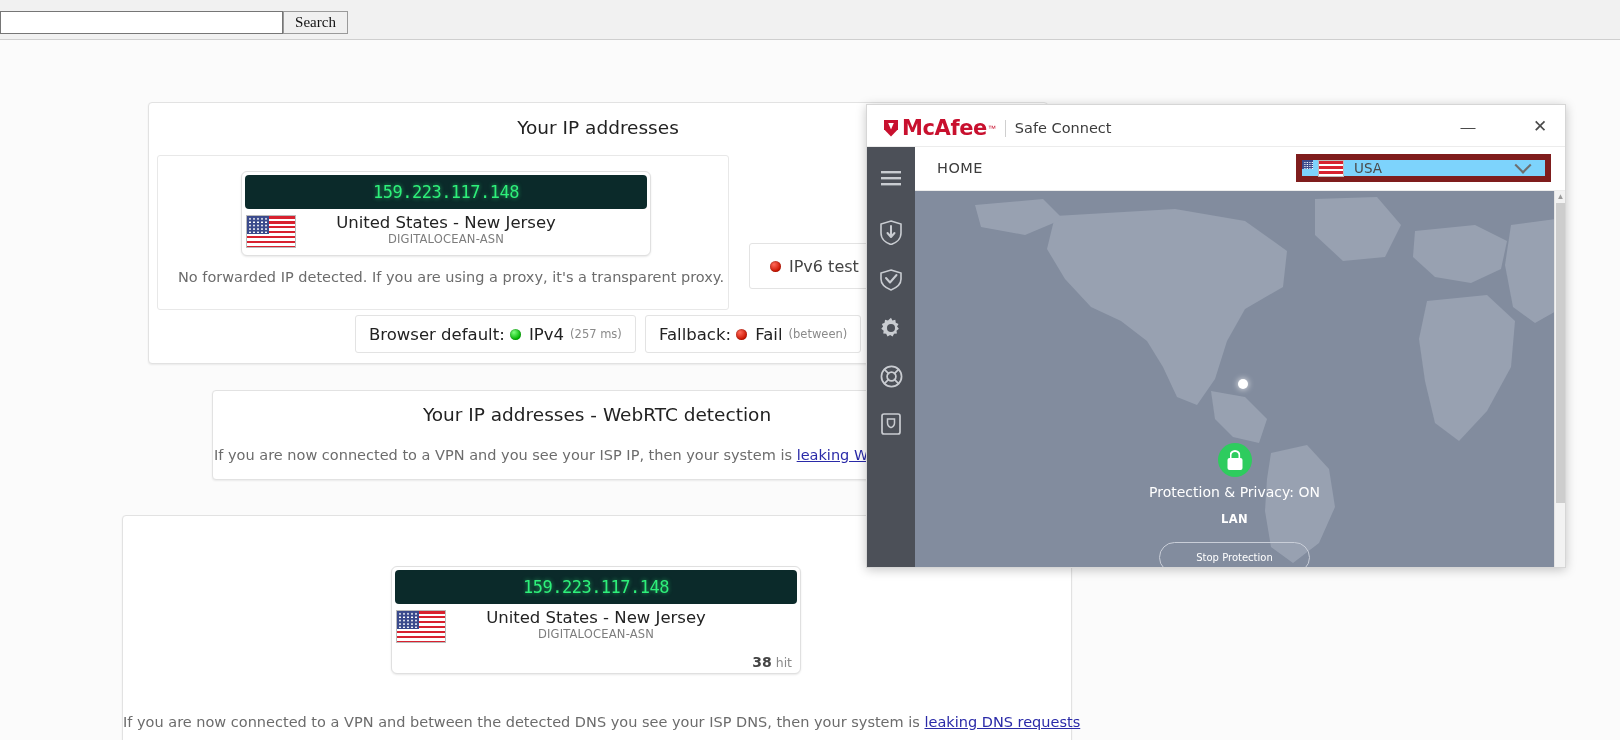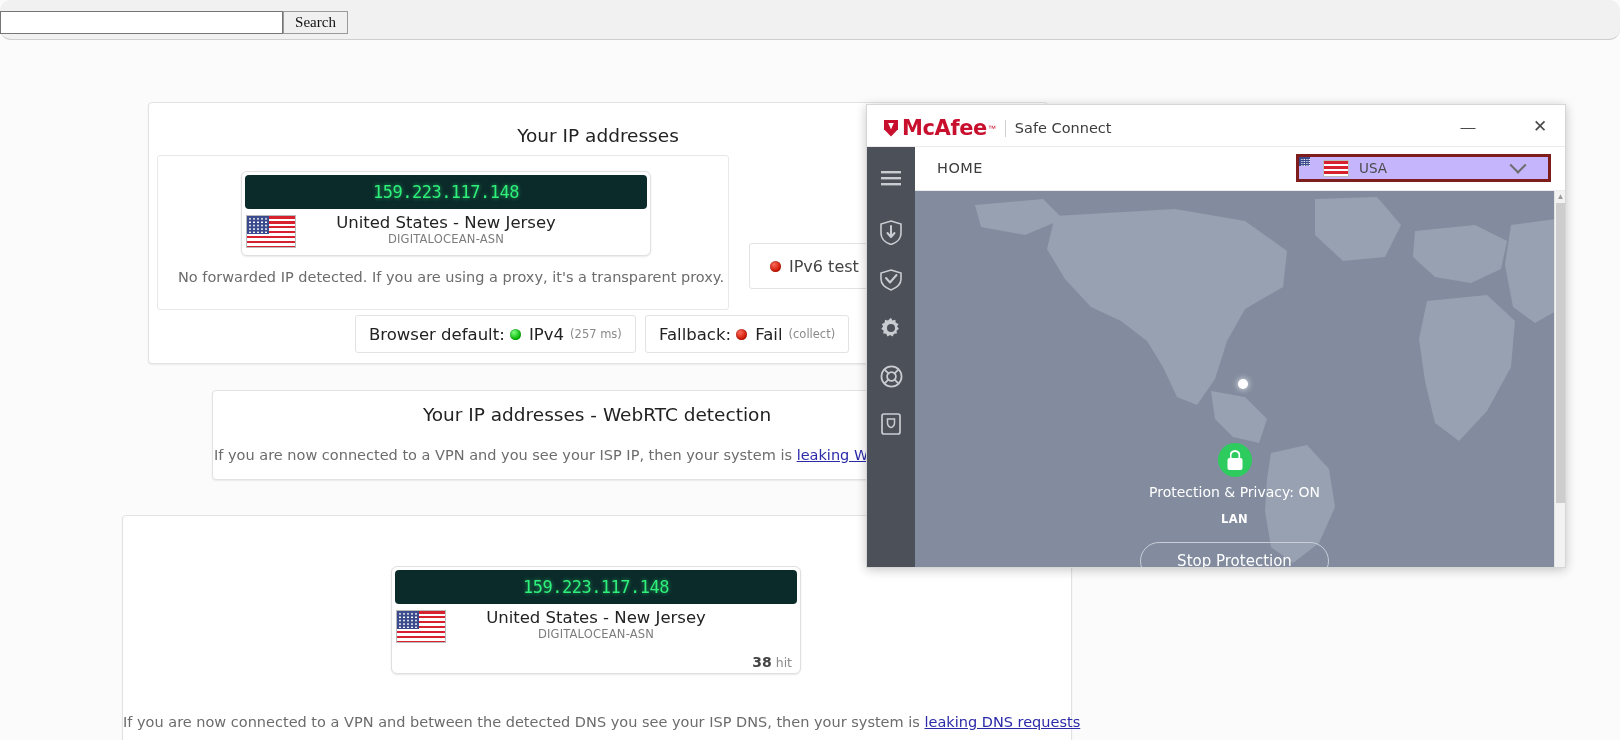--- a/index.html
+++ b/index.html
@@ -11,21 +11,20 @@
     background: #fbfbfb;
     font-family: "Liberation Sans", sans-serif;
   }
 
   
   .topbar {
     position: absolute; left: 0; top: 0;
     width: 1620px; height: 40px;
     background: #f1f1f1;
     border-bottom: 1px solid #cfcfcf;
-    border-radius: 11px;
   }
   .search-input {
     position: absolute; left: 0; top: 11px;
     width: 283px; height: 23px;
     border: 1px solid #767676;
     background: #ffffff;
     font-family: "Liberation Sans", sans-serif;
     font-size: 13px;
     padding: 0 4px;
     outline: none;
@@ -68,21 +67,21 @@
   .card-title {
     text-align: center;
     font-family: "DejaVu Sans", sans-serif;
     font-size: 18.5px;
     color: #222;
     white-space: nowrap;
   }
 
   
   #card-ip { left: 148px; top: 62px; width: 900px; height: 262px; }
-  #card-ip .card-title { margin-top: 22px; }
+  #card-ip .card-title { margin-top: 14px; }
 
   .ip-inner {
     position: absolute; left: 8px; top: 52px;
     width: 572px; height: 155px;
     border: 1px solid #e8e8e8;
     border-radius: 3px;
     background: #fff;
   }
   .ip-chip {
     position: absolute; left: 83px; top: 15px;
@@ -342,24 +341,24 @@
   .mc-home {
     position: absolute; left: 22px; top: 13px;
     font-family: "DejaVu Sans", sans-serif;
     font-size: 14.5px;
     color: #3c3c3c;
     letter-spacing: 0.5px;
   }
   .mc-country {
     position: absolute; right: 14px; top: 7px;
     width: 255px; height: 28px;
-    border: 3px solid #7f1d1d;
-    background: #c4b5fd;
+    border: 6px solid #7f1d1d;
+    background: #7dd3fc;
     display: flex; align-items: center;
-    padding: 0 24px;
+    padding: 0 16px;
     cursor: pointer;
   }
   .mc-country .flag { position: static; width: 26px; height: 17px; margin-right: 10px; }
   .mc-country .flag::before { width: 11px; height: 9px; }
   .mc-country .flag::after { width: 10px; height: 8px; background-size: 2.5px 2px; }
   .mc-country-label {
     font-family: "DejaVu Sans", sans-serif;
     font-size: 13.5px;
     color: #4a4a4a;
     flex: 1;
@@ -426,21 +425,21 @@
   }
   .stop-btn {
     display: inline-block;
     margin-top: 16px;
     padding: 9px 36px;
     border: 1px solid #c9ced8;
     border-radius: 22px;
     background: transparent;
     color: #ffffff;
     font-family: "DejaVu Sans", sans-serif;
-    font-size: 15px;
+    font-size: 10px;
     cursor: pointer;
   }
 
   .mc-scroll {
     position: absolute; right: 0; top: 44px;
     width: 11px; bottom: 0;
     background: #f2f2f2;
     border-left: 1px solid #e4e4e4;
     cursor: pointer;
   }
@@ -492,21 +491,21 @@
       <div class="pill" id="pill-browser">
         <span>Browser default:</span>&nbsp;
         <span class="dot dot-green"></span>
         <span>IPv4</span>
         <span class="small">(257 ms)</span>
       </div>
       <div class="pill" id="pill-fallback">
         <span>Fallback:</span>&nbsp;
         <span class="dot dot-red"></span>
         <span>Fail</span>
-        <span class="small">(collect)</span>
+        <span class="small">(between)</span>
       </div>
     </div>
   </div>
 
   <div class="card" id="card-webrtc">
     <div class="card-title">Your IP addresses - WebRTC detection</div>
     <div class="leak-line">
       <span>If you are now connected to a VPN and you see your ISP IP, then your system is </span><span class="leak-link">leaking WebRTC requests</span>
     </div>
   </div>

